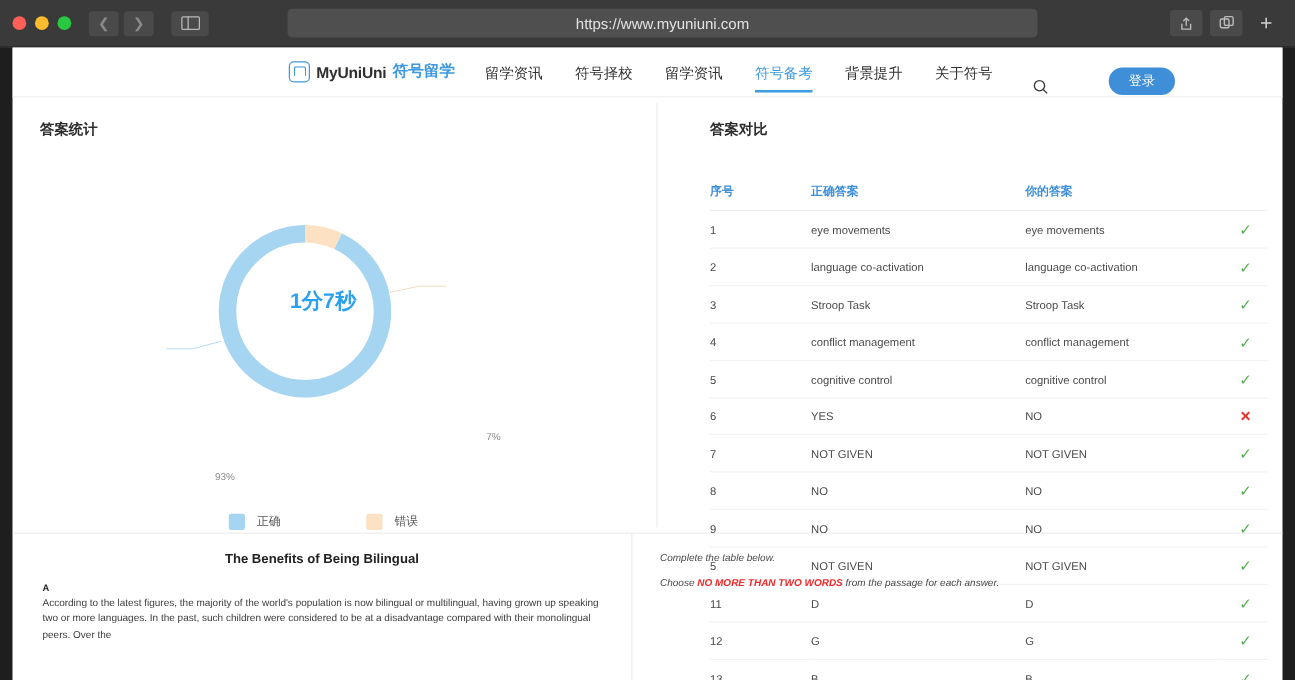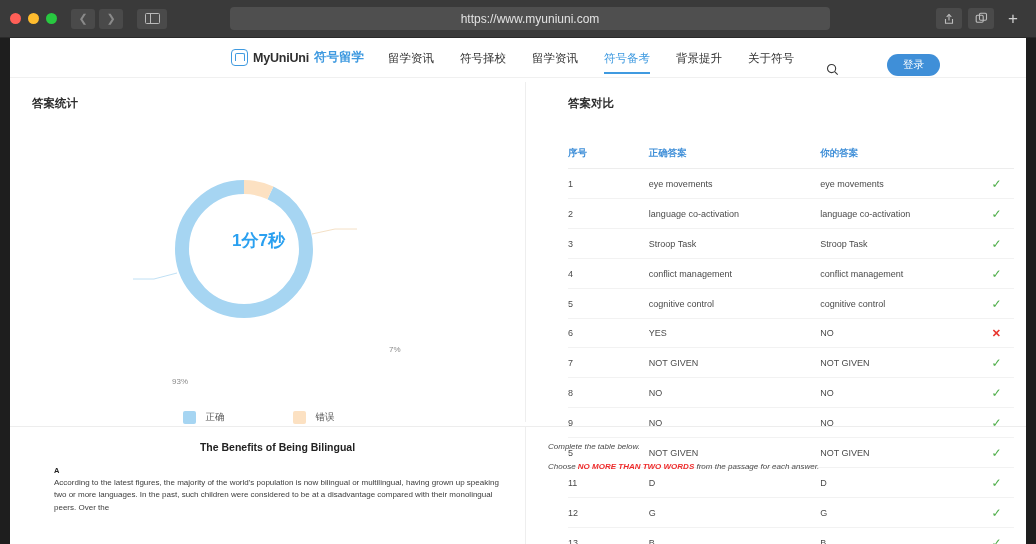--- a/index.html
+++ b/index.html
@@ -144,21 +144,21 @@
   .col-correct { width: 195px; }
   .col-yours { width: 180px; }
   .col-mark { width: 40px; text-align: center; }
   td.yours-ok { color: #8cc474; }
   td.yours-bad { color: #ef4b4b; }
   .mark-ok { color: #4fae4a; font-size: 12px; }
   .mark-bad { color: #e8352e; font-size: 11px; font-weight: bold; }
 
   
   .bottom { display: flex; border-top: 1px solid #ededed; height: 118px; }
-  .bottom-left { width: 495px; padding: 14px 24px 0 24px; margin-left: 20px; }
+  .bottom-left { width: 495px; padding: 14px 24px 0 24px; }
   .bottom-right { flex: 1; padding: 14px 18px 0 22px; border-left: 1px solid #eee; }
   .passage-title {
     font-size: 10.5px; font-weight: bold; color: #222; text-align: center; margin-bottom: 13px;
   }
   .para-letter { font-size: 7.5px; font-weight: bold; color: #222; margin-bottom: 2px; }
   .para-text { font-size: 8px; line-height: 1.55; color: #3c3c3c; }
   .q-title { font-size: 10.5px; font-weight: bold; color: #222; margin-bottom: 16px; }
   .q-line { font-size: 8px; font-style: italic; color: #4a4a4a; line-height: 1.6; margin-bottom: 7px; }
   .q-em { color: #ee2b2b; font-weight: bold; font-style: italic; }
 </style>

